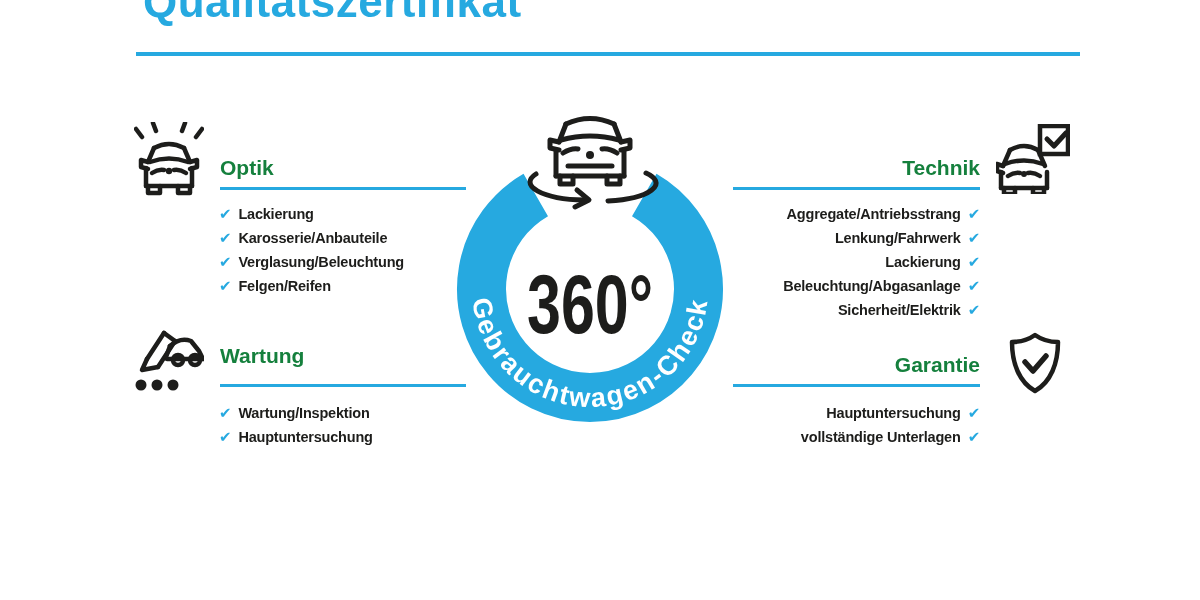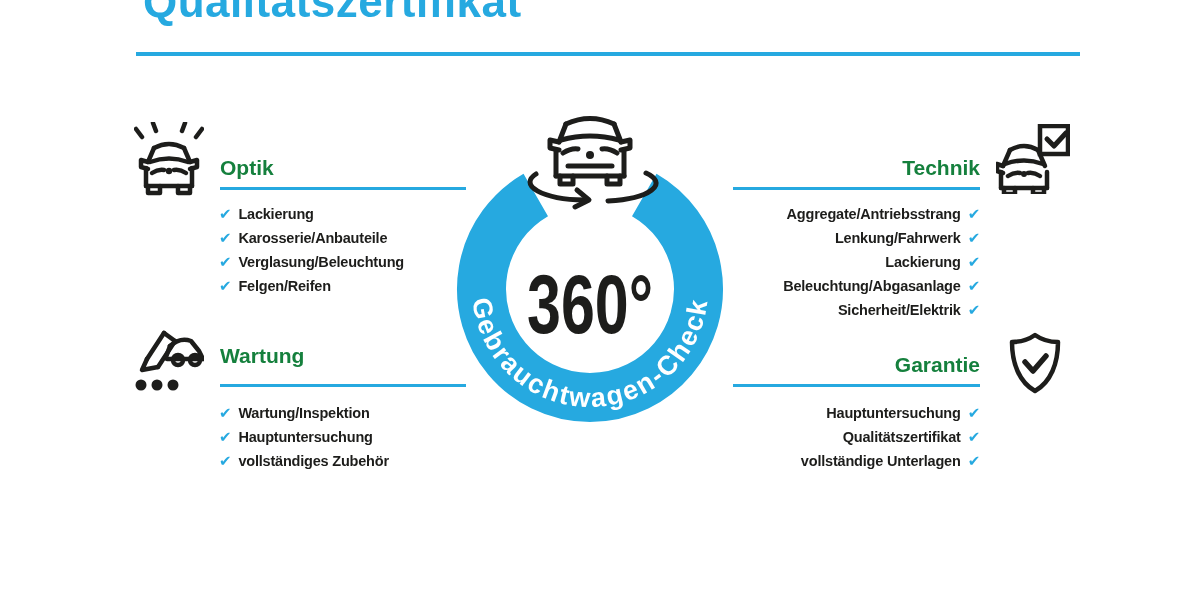--- a/index.html
+++ b/index.html
@@ -83,21 +83,20 @@
     <circle cx="7" cy="55" r="5.5" fill="#1D1D1B"></circle>
     <circle cx="23" cy="55" r="5.5" fill="#1D1D1B"></circle>
     <circle cx="39" cy="55" r="5.5" fill="#1D1D1B"></circle>
   </svg>
 
   <div class="sec-title" style="left:220px;top:344px">Wartung</div>
   <div class="sec-line" style="left:220px;top:384px;width:246px"></div>
   <div class="items" style="left:219px;top:402px">
     <div class="row"><span class="chk lead">✔</span><span>Wartung/Inspektion</span></div>
     <div class="row"><span class="chk lead">✔</span><span>Hauptuntersuchung</span></div>
-    <div class="row"><span class="chk lead">✔</span><span>vollständiges Zubehör</span></div>
   </div>
 
   <svg class="abs" style="left:996px;top:124px" width="74" height="70" viewBox="0 0 74 70">
     <g class="ic" stroke-width="4.5">
       <path d="M14,26 Q28,18 42,26"></path>
       <path d="M14,26 L7,42"></path>
         <path d="M42,26 L49,42"></path>
       <path d="M7,42 l-6,-2 l0,7 l6,2"></path>
       <path d="M9,40 Q28,33 47,40"></path>
       <path d="M5,48 L5,64"></path>
@@ -125,21 +124,20 @@
 
   <svg class="abs" style="left:1006px;top:332px" width="58" height="62" viewBox="0 0 58 62">
     <path d="M29,3 C36,8 44,10 52,10 C52,31 45,50 29,59 C13,50 6,31 6,10 C14,10 22,8 29,3 Z" class="ic" stroke-width="4.5"></path>
     <path d="M19,30 l8,9 l13,-15" class="ic" stroke-width="5.5"></path>
   </svg>
 
   <div class="sec-title right" style="right:220px;top:353px">Garantie</div>
   <div class="sec-line" style="left:733px;top:384px;width:247px"></div>
   <div class="items right-col" style="right:220px;top:402px">
     <div class="row"><span>Hauptuntersuchung</span><span class="chk trail">✔</span></div>
-    <div class="row"><span>Qualitätszertifikat</span><span class="chk trail">✔</span></div>
     <div class="row"><span>vollständige Unterlagen</span><span class="chk trail">✔</span></div>
   </div>
 
   <svg class="abs" style="left:440px;top:100px" width="300" height="330" viewBox="0 0 300 330">
     <path class="ring" d="M95.75,95.04 A108.5,108.5 0 1 0 204.25,95.04"></path>
     <path id="labelArc" d="M32.88,174.62 A118,118 0 1 0 267.12,174.62" fill="none"></path>
     <text class="ring-text" text-anchor="middle">
       <textPath href="#labelArc" startOffset="50%">Gebrauchtwagen-Check</textPath>
     </text>
     <text class="deg" x="150" y="233" text-anchor="middle" textLength="126" lengthAdjust="spacingAndGlyphs">360°</text>

